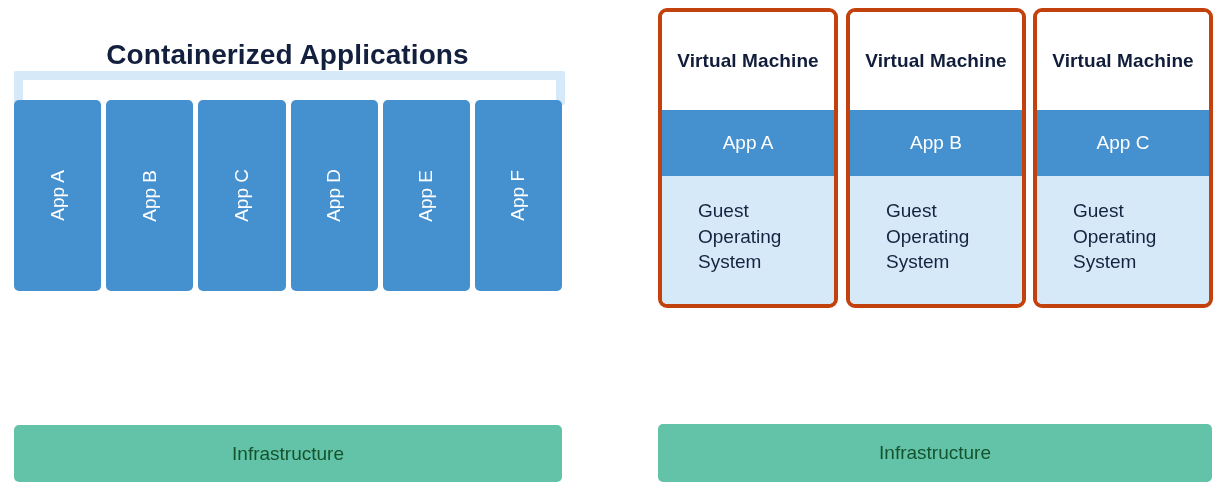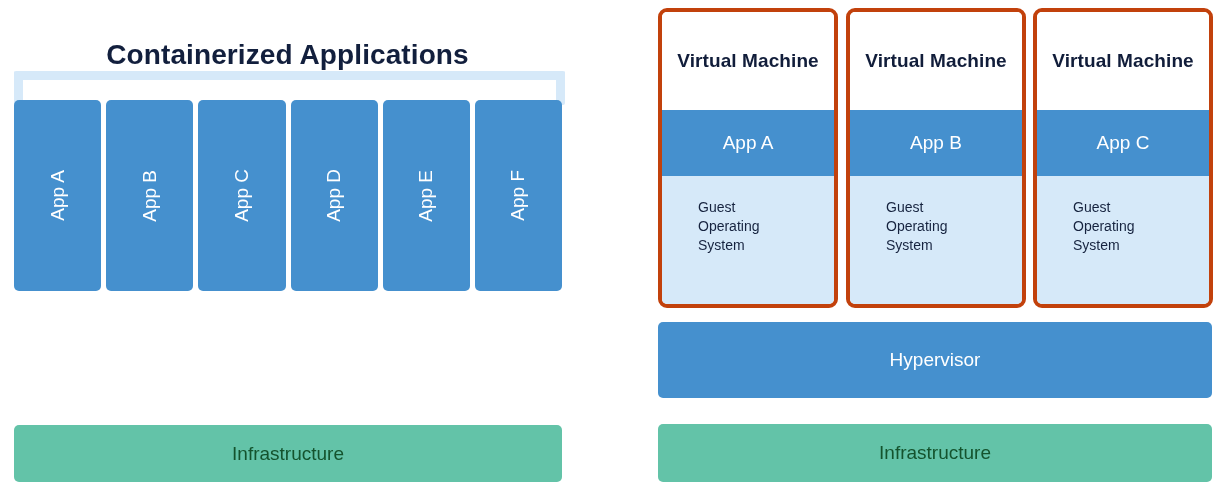--- a/index.html
+++ b/index.html
@@ -74,21 +74,21 @@
     height:98px;display:flex;align-items:center;justify-content:center;
     background:#ffffff;color:#111d3a;
     font-size:19px;font-weight:bold;letter-spacing:.1px;
   }
   .vm-app{
     height:66px;display:flex;align-items:center;justify-content:center;
     background:#4590ce;color:#ffffff;font-size:19px;
   }
   .vm-guest{
     flex:1 1 auto;display:flex;align-items:flex-start;justify-content:center;
-    background:#d6e9f9;color:#16233f;font-size:14px;line-height:1.35;
+    background:#d6e9f9;color:#16233f;font-size:19px;line-height:1.35;
     padding-top:22px;
   }
 
   #hypervisor-bar        {left:658px;top:322px;width:554px;height:76px;}
   #infrastructure-bar-right{left:658px;top:424px;width:554px;height:58px;}
 </style>
 </head>
 <body>
 
 <div class="stage">
@@ -144,18 +144,17 @@
     </div>
 
     <div id="vm-card-3" class="vm-card">
       <div class="vm-header">Virtual Machine</div>
       <div class="vm-app">App C</div>
       <div class="vm-guest">
           <div style="max-width: 100px;">Guest Operating System</div>
         </div>
     </div>
 
-    <div id="hypervisor-bar" class="box blue">Hypervisor</div>
 
     <div id="infrastructure-bar-right" class="box green">Infrastructure</div>
   </section>
 
 </div>
 
 </body></html>

